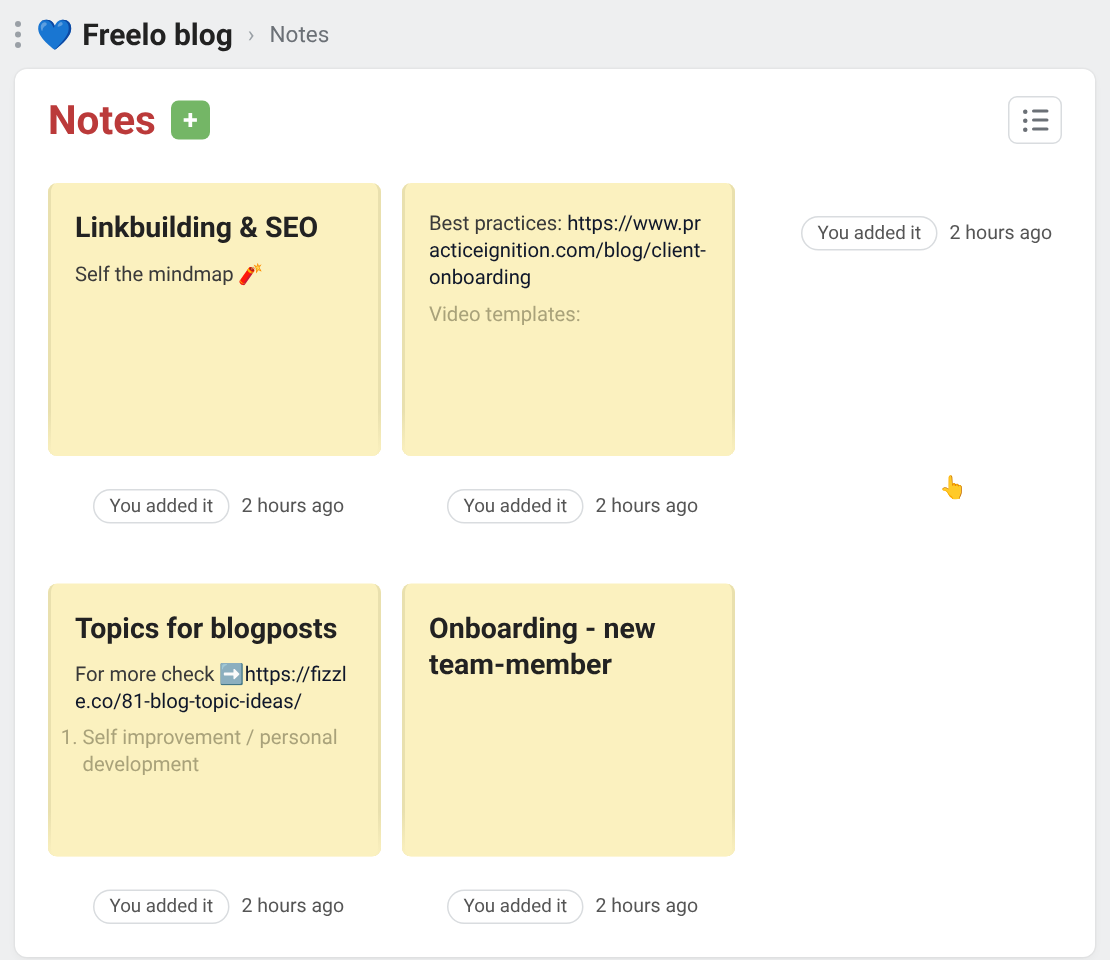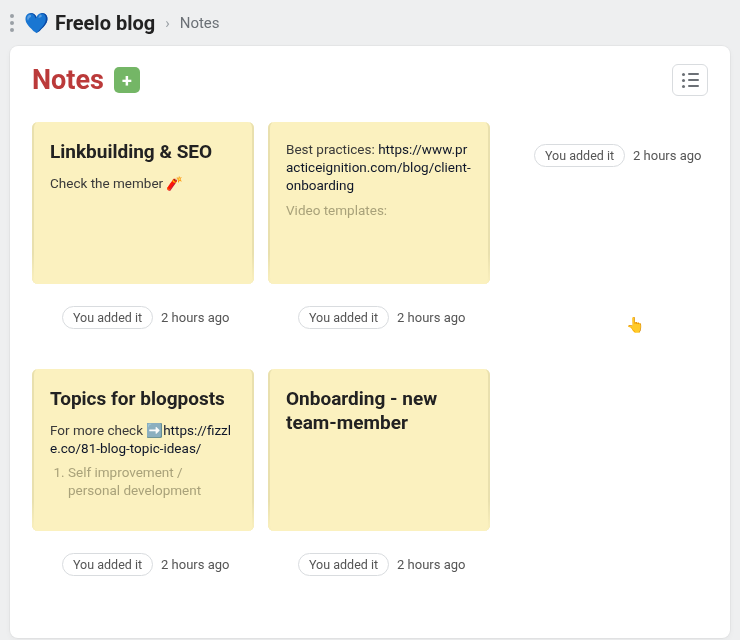--- a/index.html
+++ b/index.html
@@ -101,21 +101,21 @@
     display: grid;
     grid-template-columns: repeat(3, 222px);
     column-gap: 14px;
     row-gap: 40px;
   }
   .card-wrap { position: relative; }
   .card {
     background: #fbf1bf;
     border-radius: 6px;
     padding: 18px 18px 10px 18px;
-    height: 162px;
+    height: 182px;
     overflow: hidden;
     box-shadow: 4px 0 0 -2px #e9e0ae inset, -4px 0 0 -2px #e9e0ae inset;
     position: relative;
   }
   .card::after{
     content:"";
     position:absolute;
     left:0; right:0; bottom:0;
     height:30px;
     background: linear-gradient(to bottom, rgba(251,241,191,0), #fbf1bf);
@@ -129,21 +129,21 @@
   }
   .card .body {
     font-size: 13.5px;
     line-height: 1.35;
     color: #3a3a3a;
   }
   .card .body p { margin-bottom: 6px; }
   .card .body strong { font-weight:700; }
   .link { color: #0f172a; word-break: break-all; text-align: center; }
   .faded { color: #a9a27a; }
-  .card ol { margin-left: 18px; margin-top:4px; }
+  .card ol { margin-left: 5px; margin-top:4px; }
   .card ol li { color:#a9a27a; font-size:13.5px; line-height:1.35; }
 
   .meta {
     display:flex;
     align-items:center;
     gap:8px;
     margin-top:22px;
     padding-left:30px;
   }
   .badge {
@@ -205,21 +205,21 @@
       </div>
     </div>
   </div>
 
   <div class="grid">
 
     <div class="card-wrap">
       <div class="card">
         <h3>Linkbuilding &amp; SEO</h3>
         <div class="body">
-          <p>Check the member 🧨</p>
+          <p>Self the mindmap 🧨</p>
         </div>
       </div>
       <div class="meta">
         <span class="badge">You added it</span>
         <span class="time">2 hours ago</span>
       </div>
     </div>
 
     <div class="card-wrap">
       <div class="card">

